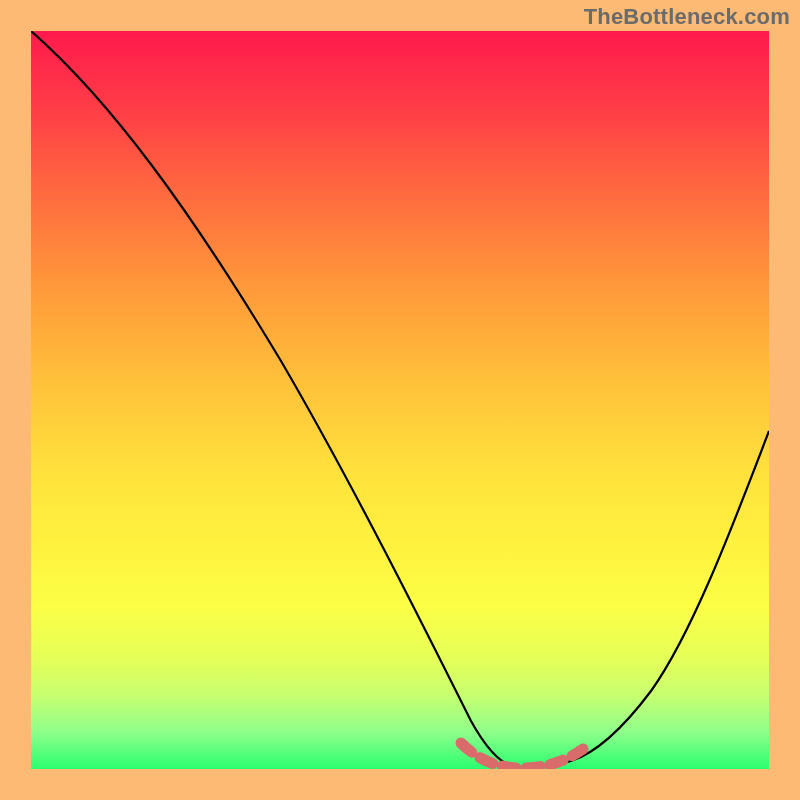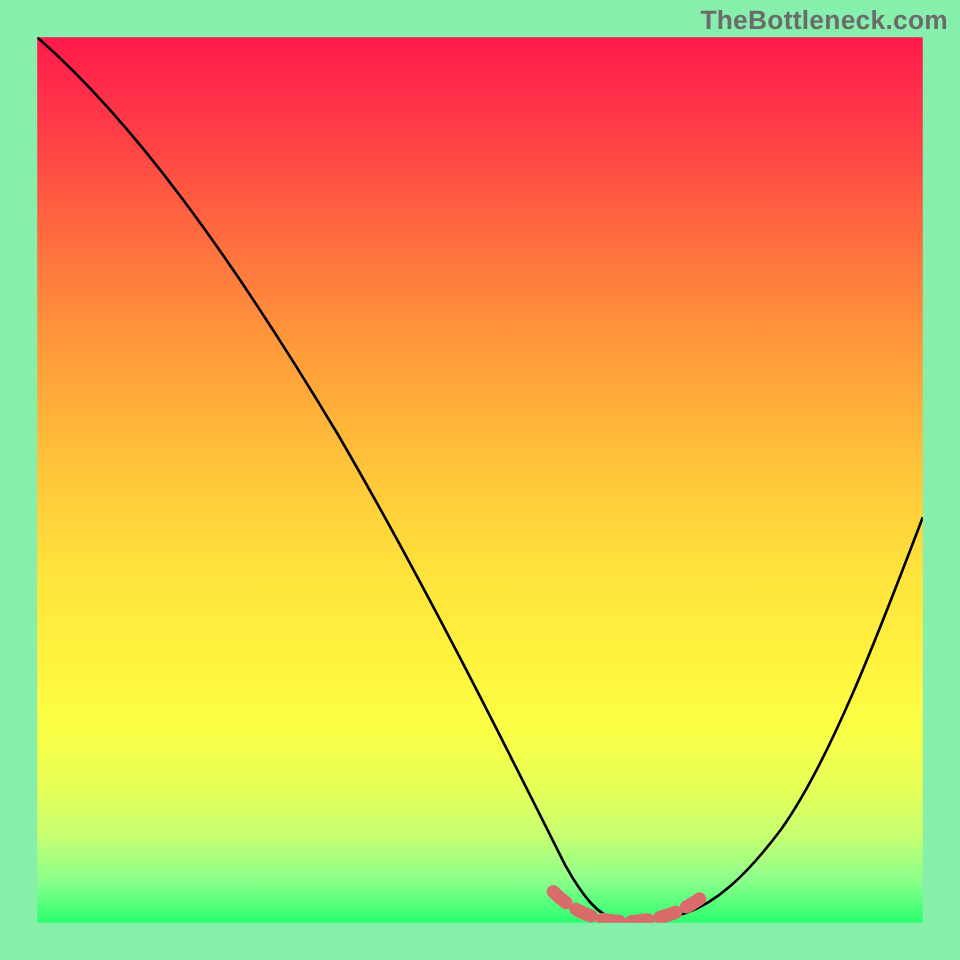--- a/index.html
+++ b/index.html
@@ -9,21 +9,21 @@
     height: 800px;
     background: #000;
     overflow: hidden;
   }
   .frame {
     position: absolute;
     left: 0;
     top: 0;
     width: 800px;
     height: 800px;
-    background: #86efac;
+    background: #fdba74;
   }
   .plot {
     position: absolute;
     left: 31px;
     top: 31px;
     width: 738px;
     height: 738px;
     background: linear-gradient(to bottom,
       #ff1a4d 0%,
       #ff3b47 10%,

